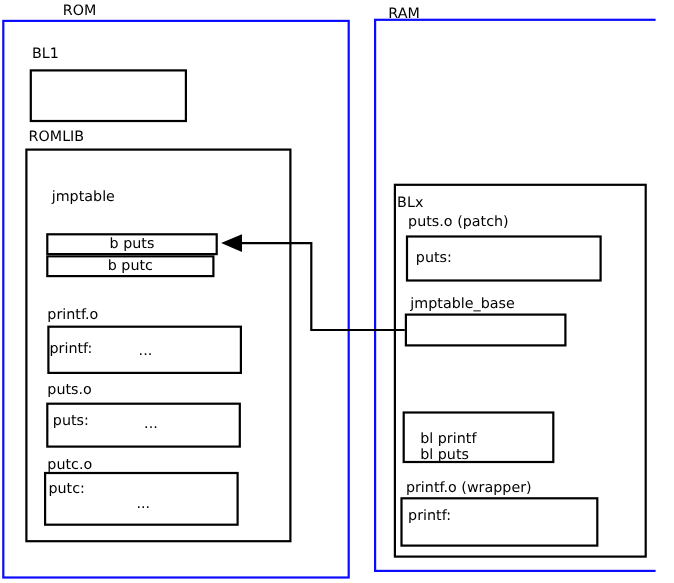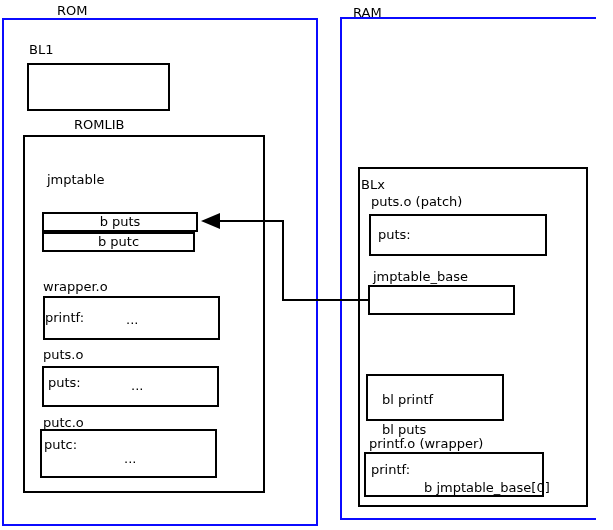--- a/index.html
+++ b/index.html
@@ -42,21 +42,21 @@
     display: flex;
     align-items: center;
     justify-content: center;
     white-space: nowrap;
   }
   
   .rom-frame      { left: 2px;   top: 18px;  width: 316px; height: 508px; }
   .rom-title      { left: 57px;  top: 3px; }
   .bl1-label      { left: 29px;  top: 42px; }
   .bl1-box        { left: 27px;  top: 63px;  width: 143px; height: 48px; }
-  .romlib-label   { left: 26px;  top: 117px; margin-left: 48px; }
+  .romlib-label   { left: 26px;  top: 117px; }
   .romlib-box     { left: 23px;  top: 135px; width: 242px; height: 358px; }
   .jmptable-label { left: 47px;  top: 172px; }
   .jrow1          { left: 42px;  top: 192px; width: 153px; height: 20px; }
   .jrow2          { left: 42px;  top: 212px; width: 156px; height: 20px; }
   .jrow3          { left: 42px;  top: 232px; width: 153px; height: 20px; }
   .printfo-label  { left: 43px;  top: 279px; }
   .printfo-box    { left: 43px;  top: 296px; width: 177px; height: 44px; }
   .printfo-entry  { left: 45px;  top: 310px; }
   .printfo-more   { left: 126px; top: 312px; }
   .putso-label    { left: 43px;  top: 347px; }
@@ -73,21 +73,21 @@
   .blx-box        { left: 358px; top: 167px; width: 230px; height: 340px; }
   .blx-label      { left: 361px; top: 177px; }
   .putspatch-label{ left: 371px; top: 194px; }
   .putspatch-box  { left: 369px; top: 214px; width: 178px; height: 42px; }
   .putspatch-entry{ left: 378px; top: 227px; }
   .jbase-label    { left: 373px; top: 269px; }
   .jbase-box      { left: 368px; top: 285px; width: 147px; height: 30px; }
   .blxo-label     { left: 367px; top: 343px; margin-top: 36px; }
   .blxo-box       { left: 366px; top: 374px; width: 138px; height: 47px; }
   .blxo-line1     { left: 382px; top: 392px; }
-  .blxo-line2     { left: 382px; top: 406px; margin-top: 16px; }
+  .blxo-line2     { left: 382px; top: 406px; }
   .wrapper-label  { left: 369px; top: 436px; text-align: right; }
   .wrapper-box    { left: 364px; top: 452px; width: 180px; height: 45px; }
   .wrapper-entry  { left: 371px; top: 462px; }
   .wrapper-branch { left: 424px; top: 480px; }
   .arrow-svg {
     position: absolute;
     left: 0; top: 0;
     width: 613px; height: 530px;
     pointer-events: none;
   }
@@ -103,21 +103,21 @@
   <span class="lbl bl1-label">BL1</span>
   <div class="box bl1-box"></div>
 
   <span class="lbl romlib-label">ROMLIB</span>
   <div class="box romlib-box"></div>
 
   <span class="lbl jmptable-label">jmptable</span>
   <div class="row jrow3">b putc</div>
   <div class="row jrow2">b puts</div>
 
-  <span class="lbl printfo-label">wrapper.o</span>
+  <span class="lbl printfo-label">printf.o</span>
   <div class="box printfo-box"></div>
   <span class="lbl printfo-entry">printf:</span>
   <span class="lbl printfo-more">...</span>
 
   <span class="lbl putso-label">puts.o</span>
   <div class="box putso-box"></div>
   <span class="lbl putso-entry">puts:</span>
   <span class="lbl putso-more">...</span>
 
   <span class="lbl putco-label">putc.o</span>
@@ -139,20 +139,19 @@
   <div class="box jbase-box"></div>
 
   <span class="lbl blxo-label">BLx.o</span>
   <div class="box blxo-box"></div>
   <span class="lbl blxo-line1">bl printf</span>
   <span class="lbl blxo-line2">bl puts</span>
 
   <span class="lbl wrapper-label">printf.o (wrapper)</span>
   <div class="box wrapper-box"></div>
   <span class="lbl wrapper-entry">printf:</span>
-  <span class="lbl wrapper-branch">b jmptable_base[0]</span>
 
   <svg class="arrow-svg" viewBox="0 0 613 530" xmlns="http://www.w3.org/2000/svg">
     <polyline points="368,300 283,300 283,221 219,221" fill="none" stroke="#000000" stroke-width="2"></polyline>
     <polygon points="201,221 220,213 220,229" fill="#000000" stroke="none"></polygon>
   </svg>
 
 </div>
 
 </body></html>

